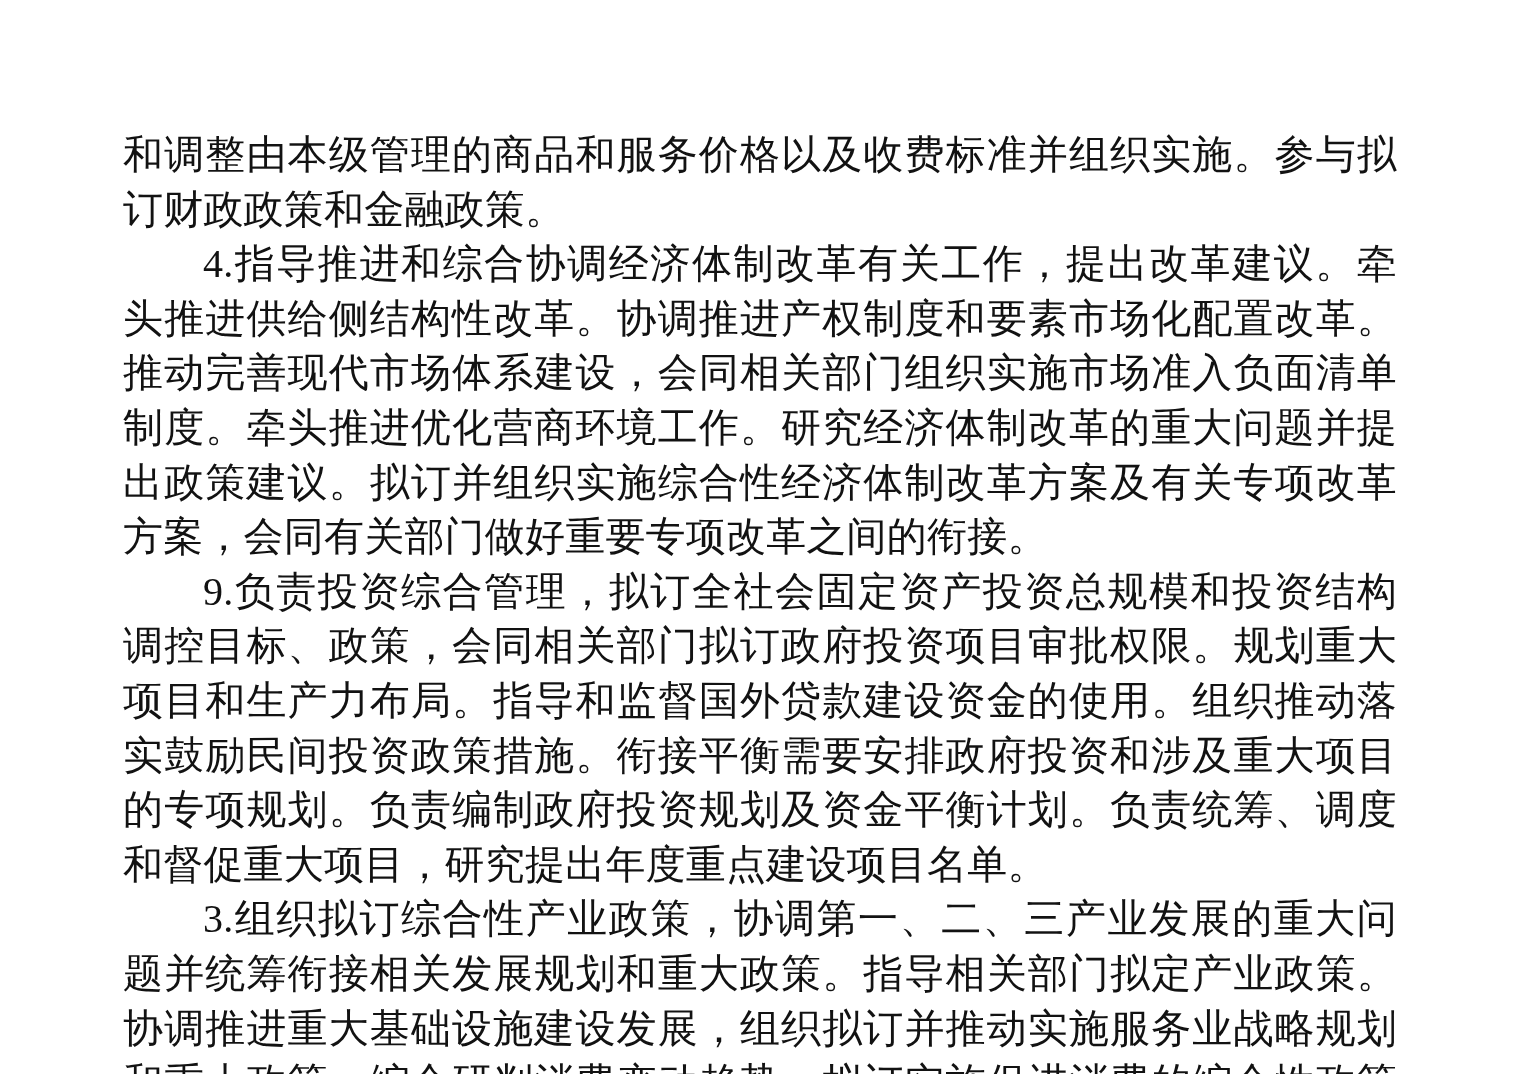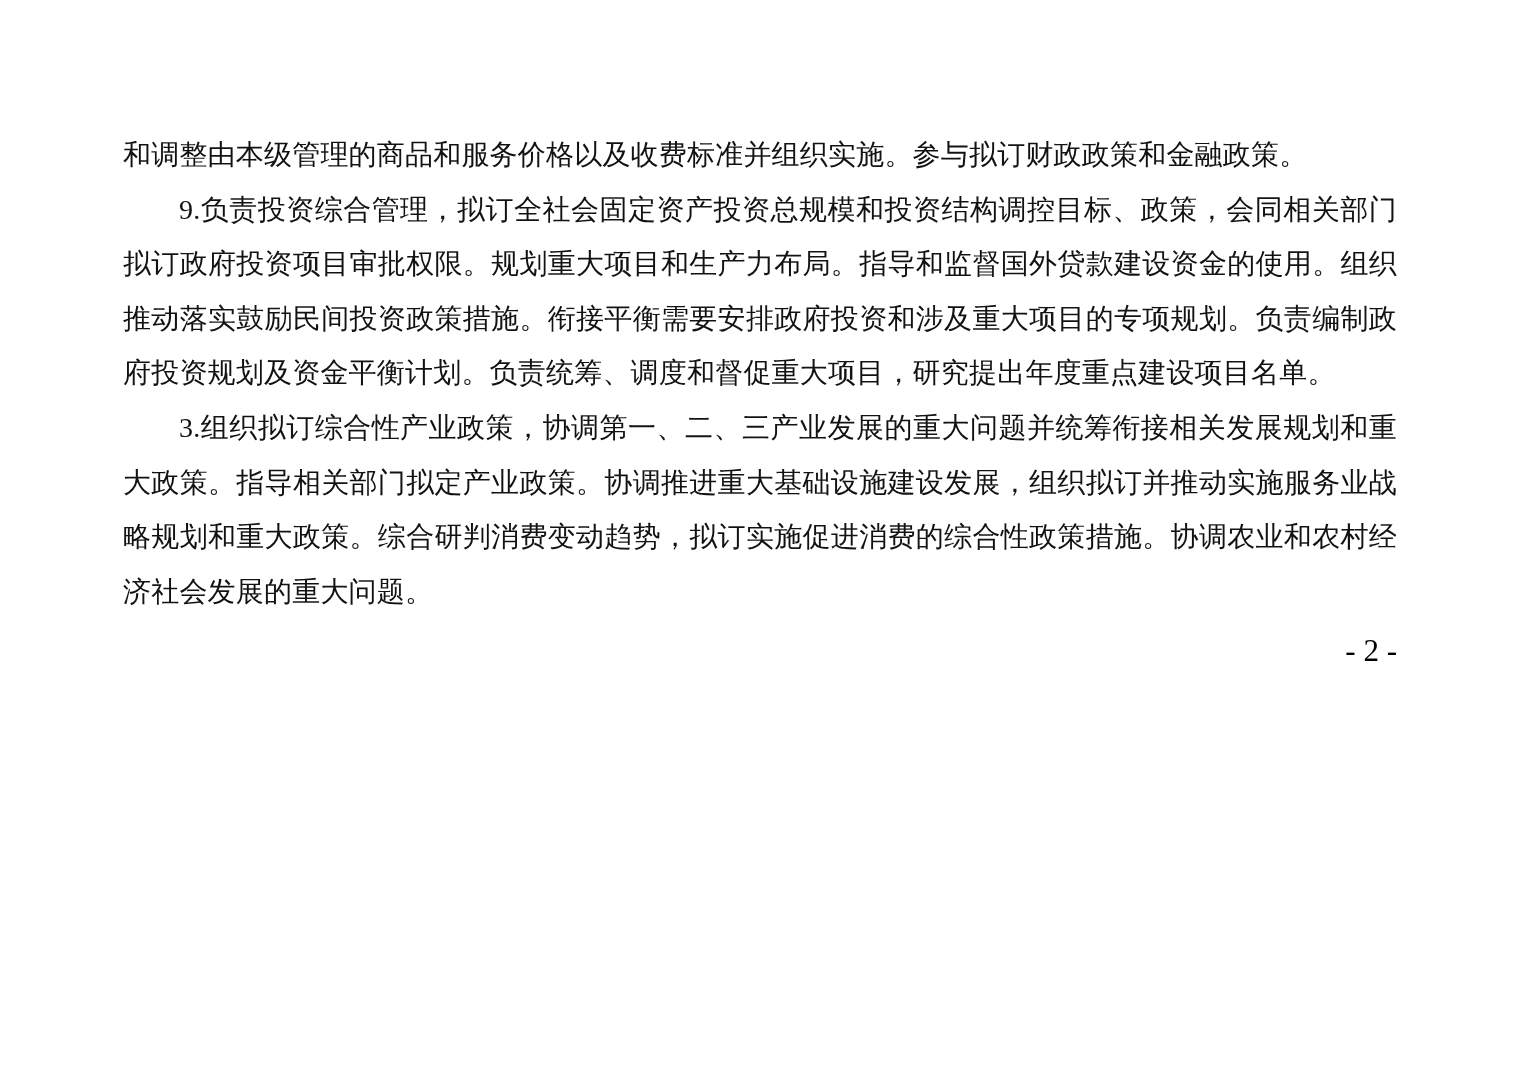--- a/index.html
+++ b/index.html
@@ -17,21 +17,21 @@
     padding: 128px 123px 0 123px;
     background: #ffffff;
     font-family: "Liberation Serif", "DejaVu Serif", serif;
     color: #121212;
   }
   .doc-body {
     width: 1274px;
   }
   .para {
     margin: 0;
-    font-size: 28px;
+    font-size: 40px;
     line-height: 54.6px;
     text-align: justify;
     text-justify: inter-ideograph;
     letter-spacing: 0.2px;
     color: #121212;
     font-weight: 400;
   }
   .para.indent {
     text-indent: 2em;
   }
@@ -43,17 +43,18 @@
     color: #000000;
     font-family: "Liberation Serif", "DejaVu Serif", serif;
   }
 </style>
 </head>
 <body>
 
 <div class="page">
   <div class="doc-body">
     <p class="para">和调整由本级管理的商品和服务价格以及收费标准并组织实施。参与拟订财政政策和金融政策。</p>
+    <p class="para indent">4.指导推进和综合协调经济体制改革有关工作，提出改革建议。牵头推进供给侧结构性改革。协调推进产权制度和要素市场化配置改革。推动完善现代市场体系建设，会同相关部门组织实施市场准入负面清单制度。牵头推进优化营商环境工作。研究经济体制改革的重大问题并提出政策建议。拟订并组织实施综合性经济体制改革方案及有关专项改革方案，会同有关部门做好重要专项改革之间的衔接。</p>
     <p class="para indent">9.负责投资综合管理，拟订全社会固定资产投资总规模和投资结构调控目标、政策，会同相关部门拟订政府投资项目审批权限。规划重大项目和生产力布局。指导和监督国外贷款建设资金的使用。组织推动落实鼓励民间投资政策措施。衔接平衡需要安排政府投资和涉及重大项目的专项规划。负责编制政府投资规划及资金平衡计划。负责统筹、调度和督促重大项目，研究提出年度重点建设项目名单。</p>
     <p class="para indent">3.组织拟订综合性产业政策，协调第一、二、三产业发展的重大问题并统筹衔接相关发展规划和重大政策。指导相关部门拟定产业政策。协调推进重大基础设施建设发展，组织拟订并推动实施服务业战略规划和重大政策。综合研判消费变动趋势，拟订实施促进消费的综合性政策措施。协调农业和农村经济社会发展的重大问题。</p>
   </div>
   <div class="page-number">- 2 -</div>
 </div>
 
 </body></html>

